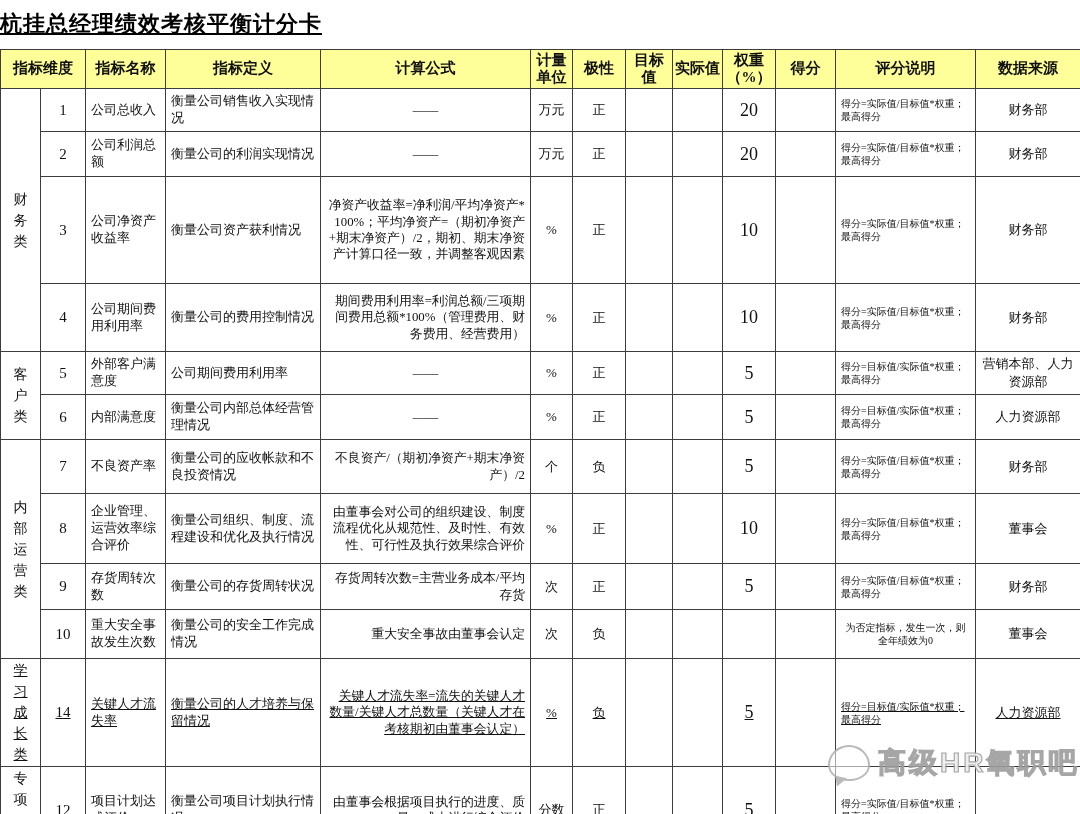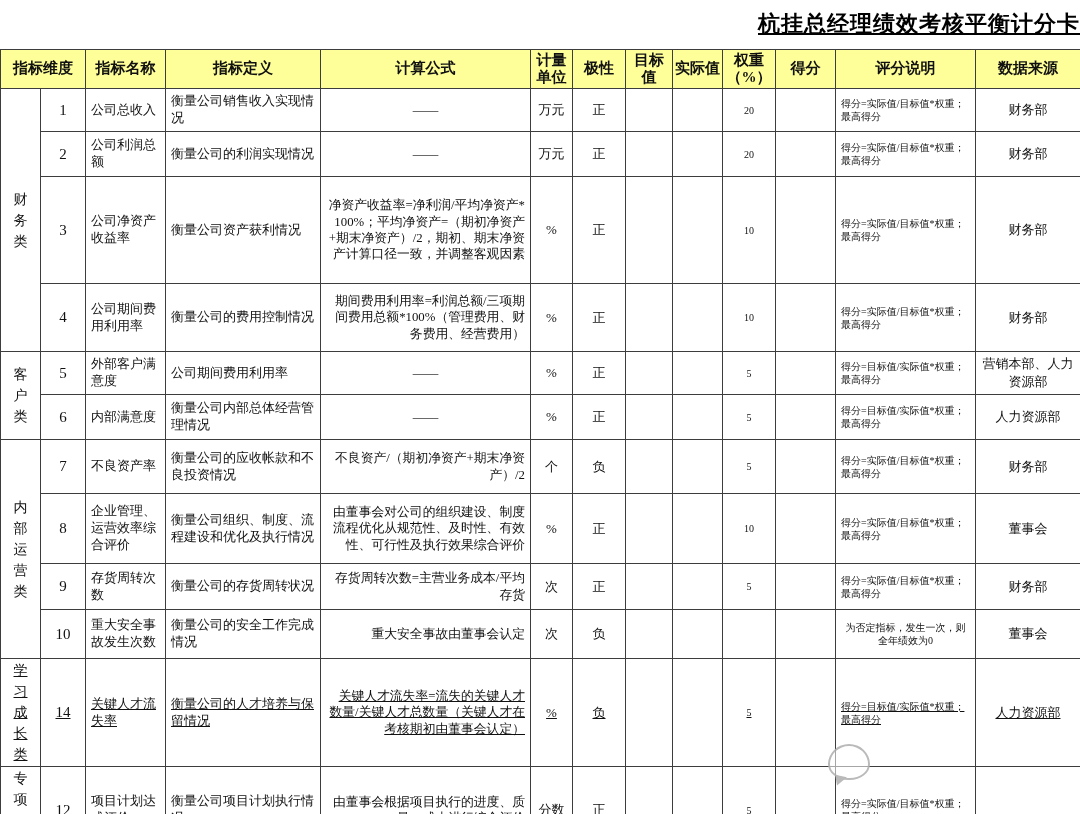--- a/index.html
+++ b/index.html
@@ -1,42 +1,42 @@
 <!DOCTYPE html>
 <html><head>
 <meta charset="utf-8">
 <style>
   html,body{margin:0;padding:0;}
   body{
     width:1080px;height:814px;overflow:hidden;background:#ffffff;position:relative;
     font-family:"Liberation Serif", serif;color:#111;
   }
   .page-title{
-    margin:9px auto 10px auto;text-align:right;font-size:22px;font-weight:bold;
+    margin:9px auto 10px auto;text-align:left;font-size:22px;font-weight:bold;
     text-decoration:underline;letter-spacing:1px;color:#000;
   }
   table{
     border-collapse:collapse;table-layout:fixed;width:1080px;
   }
   td,th{
     border:1px solid #3d3d3d;padding:1px 5px;font-size:13px;vertical-align:middle;
     word-break:break-all;overflow:hidden;
   }
   thead th{
     background:#FFFF99;font-weight:bold;font-size:15px;text-align:center;height:36px;
     line-height:1.15;padding:1px 2px;
   }
   .dim{text-align:center;font-size:14px;line-height:1.5;padding:1px 6px;}
   .col-no{text-align:center;font-size:15px;}
   .col-unit,.col-pol,.col-target,.col-actual,.col-weight,.col-score,.col-source{text-align:center;}
   .col-name,.col-def,.col-scoring{text-align:left;line-height:1.3;}
   .col-formula{text-align:right;line-height:1.28;font-size:12.8px;}
   .col-formula.dash{text-align:center;}
   .col-scoring{font-size:10px;}
-  .col-weight{font-size:10px;}
+  .col-weight{font-size:18px;}
   tbody tr:nth-child(1){height:43px;}
   tbody tr:nth-child(2){height:45px;}
   tbody tr:nth-child(3){height:107px;}
   tbody tr:nth-child(4){height:68px;}
   tbody tr:nth-child(5){height:43px;padding-left:36px;}
   tbody tr:nth-child(6){height:45px;}
   tbody tr:nth-child(7){height:54px;}
   tbody tr:nth-child(8){height:70px;}
   tbody tr:nth-child(9){height:46px;}
   tbody tr:nth-child(10){height:49px;}
@@ -271,13 +271,14 @@
         <td class="col-score"></td>
         <td class="col-scoring">得分=实际值/目标值*权重；最高得分</td>
         <td class="col-source"></td>
       </tr>
     </tbody>
 
 </table>
 
 <div class="watermark">
   <span class="wm-bubble"></span>
+  <span class="wm-text">高级HR氧职吧</span>
 </div>
 
 </body></html>

